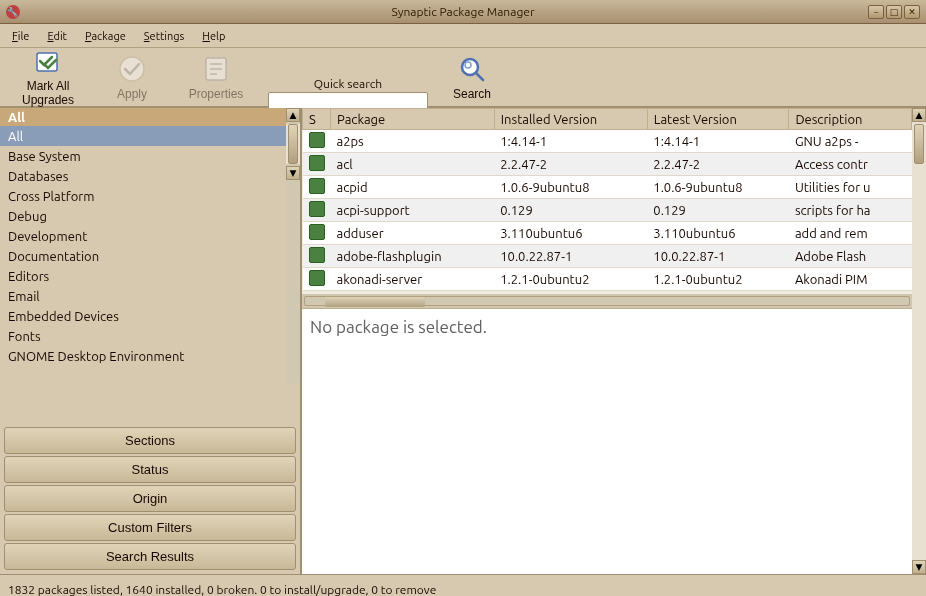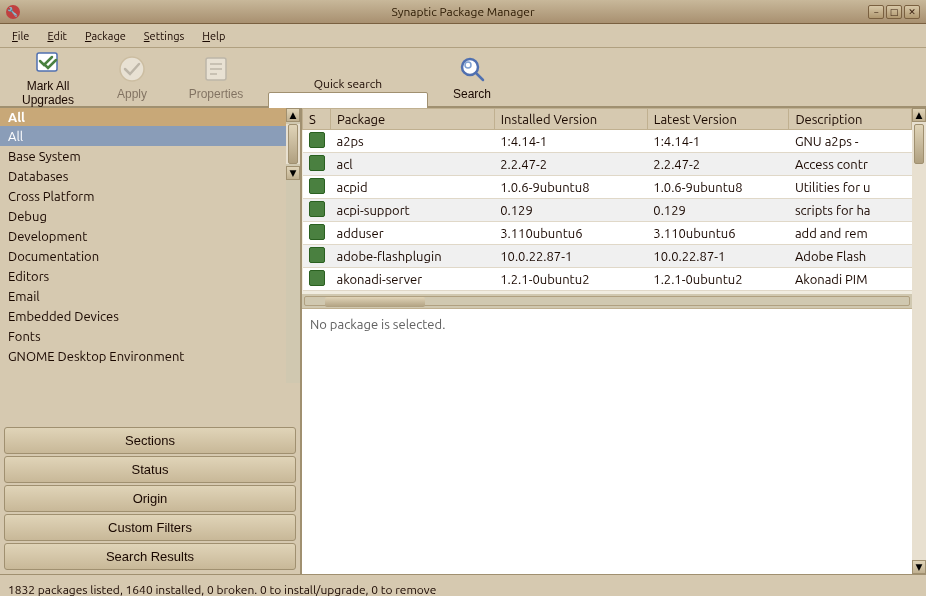--- a/index.html
+++ b/index.html
@@ -265,21 +265,21 @@
       margin-left: 20px;
     }
 
     
     .detail-panel {
       flex: 1;
       background: white;
       border-top: 1px solid #c0b090;
       padding: 8px;
       color: #606060;
-      font-size: 13px;
+      font-size: 17px;
     }
 
     
     .v-scrollbar {
       width: 14px;
       background: #d0c8b0;
       display: flex;
       flex-direction: column;
     }
     .v-scroll-btn {

